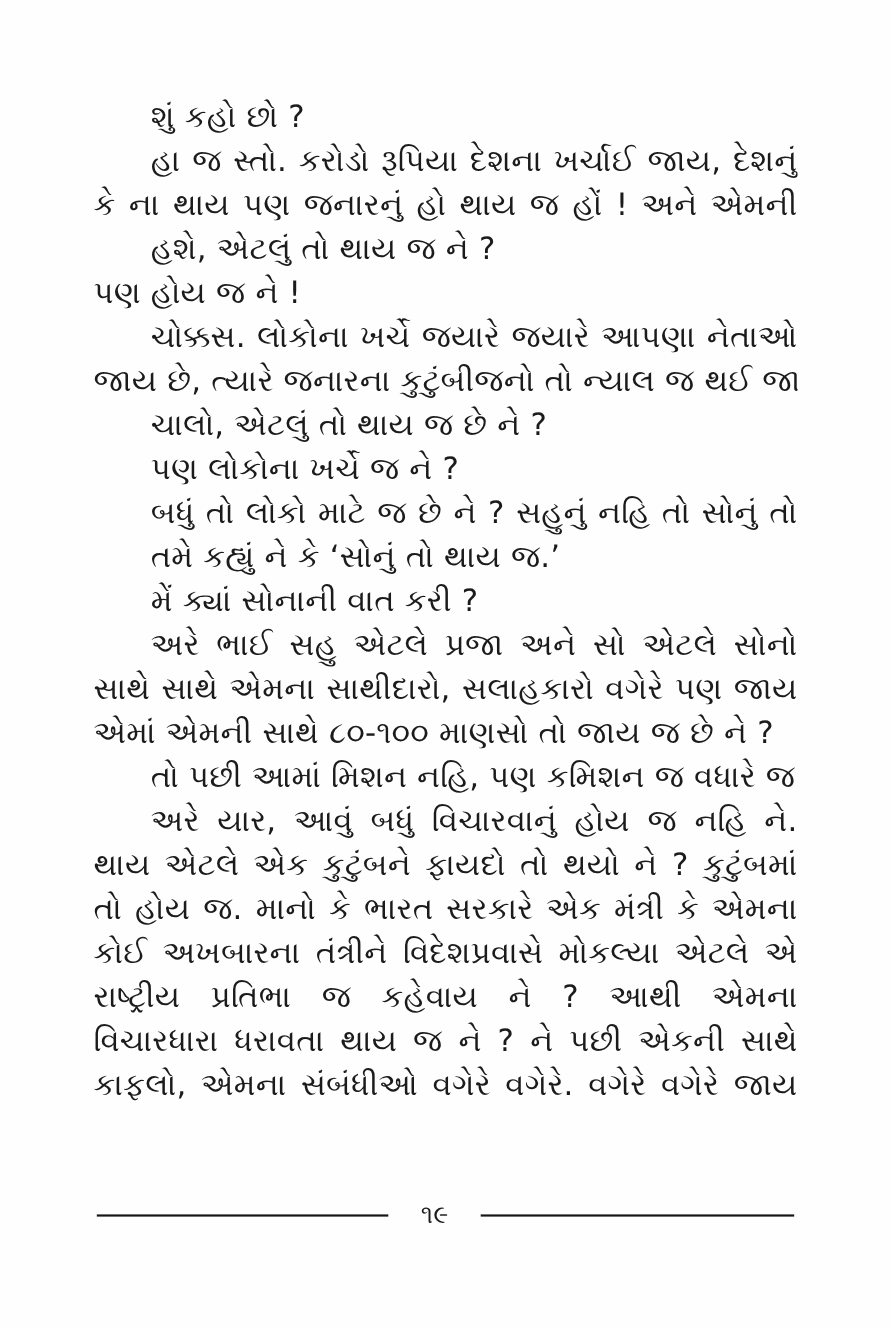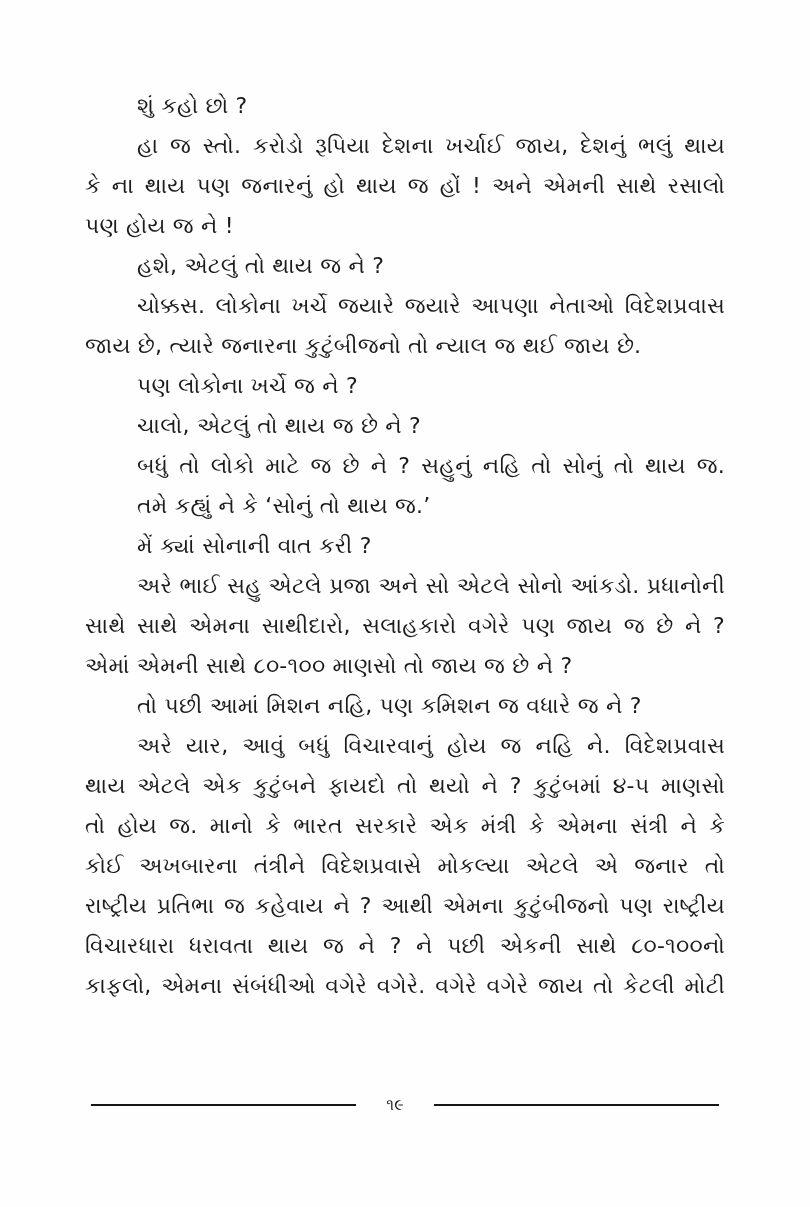--- a/index.html
+++ b/index.html
@@ -19,21 +19,21 @@
   }
   .text-block {
     position: absolute;
     left: 85px;
     top: 86px;
     width: 640px;
   }
   .line {
     height: 40px;
     line-height: 40px;
-    font-size: 22px;
+    font-size: 28px;
     letter-spacing: 0.2px;
     overflow: hidden;
     white-space: nowrap;
   }
   .line.justify {
     white-space: normal;
     text-align: justify;
     text-align-last: justify;
   }
   .line.indent {
@@ -49,40 +49,40 @@
     align-items: center;
     justify-content: center;
   }
   .rule {
     height: 2px;
     background: #161616;
   }
   .rule-left  { width: 265px; margin-right: 30px; }
   .rule-right { width: 285px; margin-left: 30px; }
   .page-number {
-    font-size: 16px;
+    font-size: 23px;
     line-height: 34px;
     color: #1b1b1b;
   }
 </style>
 </head>
 <body>
 
 <div class="page">
 
   <div class="text-block">
       <div class="line indent">શું કહો છો ?</div>
       <div class="line indent justify">હા જ સ્તો. કરોડો રૂપિયા દેશના ખર્ચાઈ જાય, દેશનું ભલું થાય</div>
       <div class="line justify">કે ના થાય પણ જનારનું હો થાય જ હોં ! અને એમની સાથે રસાલો</div>
+      <div class="line indent">હશે, એટલું તો થાય જ ને ?</div>
       <div class="line">પણ હોય જ ને !</div>
-      <div class="line indent">હશે, એટલું તો થાય જ ને ?</div>
       <div class="line indent justify">ચોક્કસ. લોકોના ખર્ચે જયારે જયારે આપણા નેતાઓ વિદેશપ્રવાસ</div>
       <div class="line">જાય છે, ત્યારે જનારના કુટુંબીજનો તો ન્યાલ જ થઈ જાય છે.</div>
+      <div class="line indent">ચાલો, એટલું તો થાય જ છે ને ?</div>
       <div class="line indent">પણ લોકોના ખર્ચે જ ને ?</div>
-      <div class="line indent">ચાલો, એટલું તો થાય જ છે ને ?</div>
       <div class="line indent justify">બધું તો લોકો માટે જ છે ને ? સહુનું નહિ તો સોનું તો થાય જ.</div>
       <div class="line indent">તમે કહ્યું ને કે ‘સોનું તો થાય જ.’</div>
       <div class="line indent">મેં ક્યાં સોનાની વાત કરી ?</div>
       <div class="line indent justify">અરે ભાઈ સહુ એટલે પ્રજા અને સો એટલે સોનો આંકડો. પ્રધાનોની</div>
       <div class="line justify">સાથે સાથે એમના સાથીદારો, સલાહકારો વગેરે પણ જાય જ છે ને ?</div>
       <div class="line">એમાં એમની સાથે ૮૦-૧૦૦ માણસો તો જાય જ છે ને ?</div>
       <div class="line indent">તો પછી આમાં મિશન નહિ, પણ કમિશન જ વધારે જ ને ?</div>
       <div class="line indent justify">અરે યાર, આવું બધું વિચારવાનું હોય જ નહિ ને. વિદેશપ્રવાસ</div>
       <div class="line justify">થાય એટલે એક કુટુંબને ફાયદો તો થયો ને ? કુટુંબમાં ૪-૫ માણસો</div>
       <div class="line justify">તો હોય જ. માનો કે ભારત સરકારે એક મંત્રી કે એમના સંત્રી ને કે</div>

